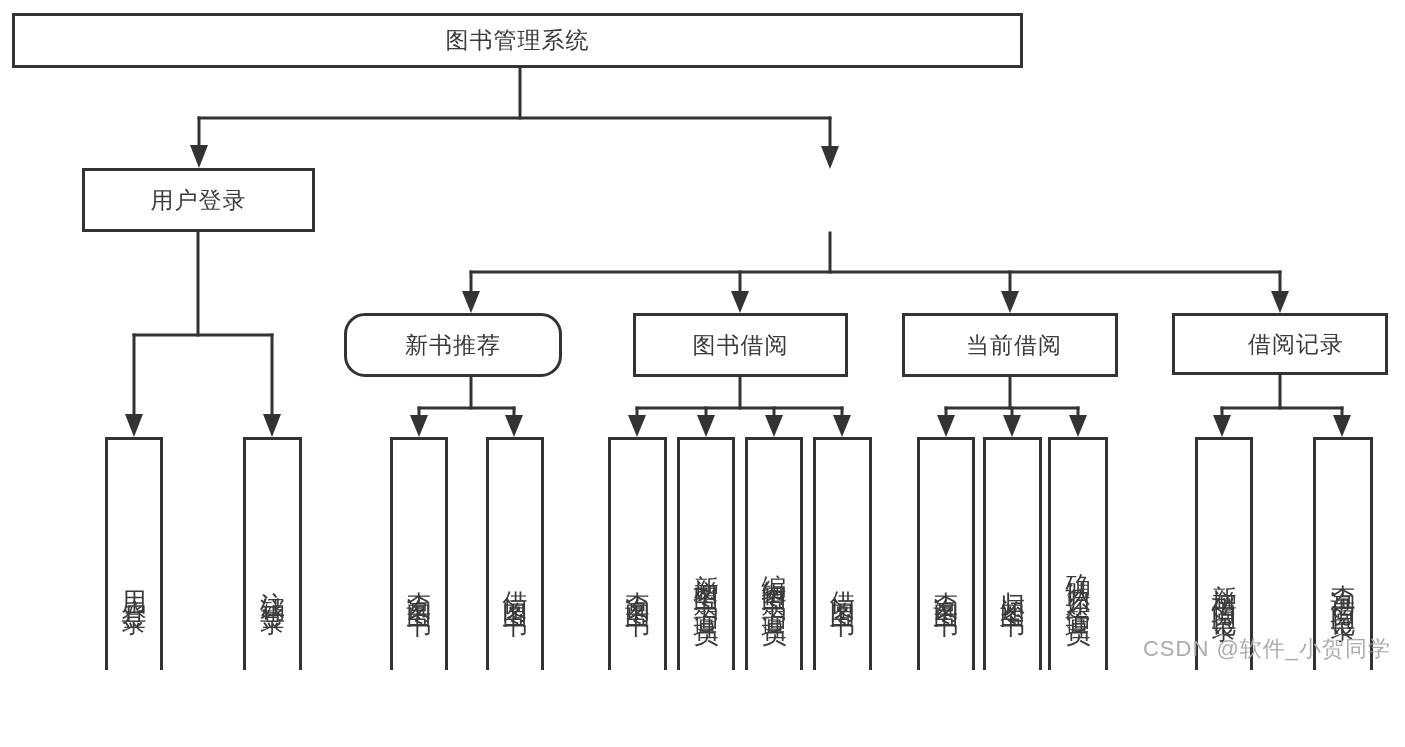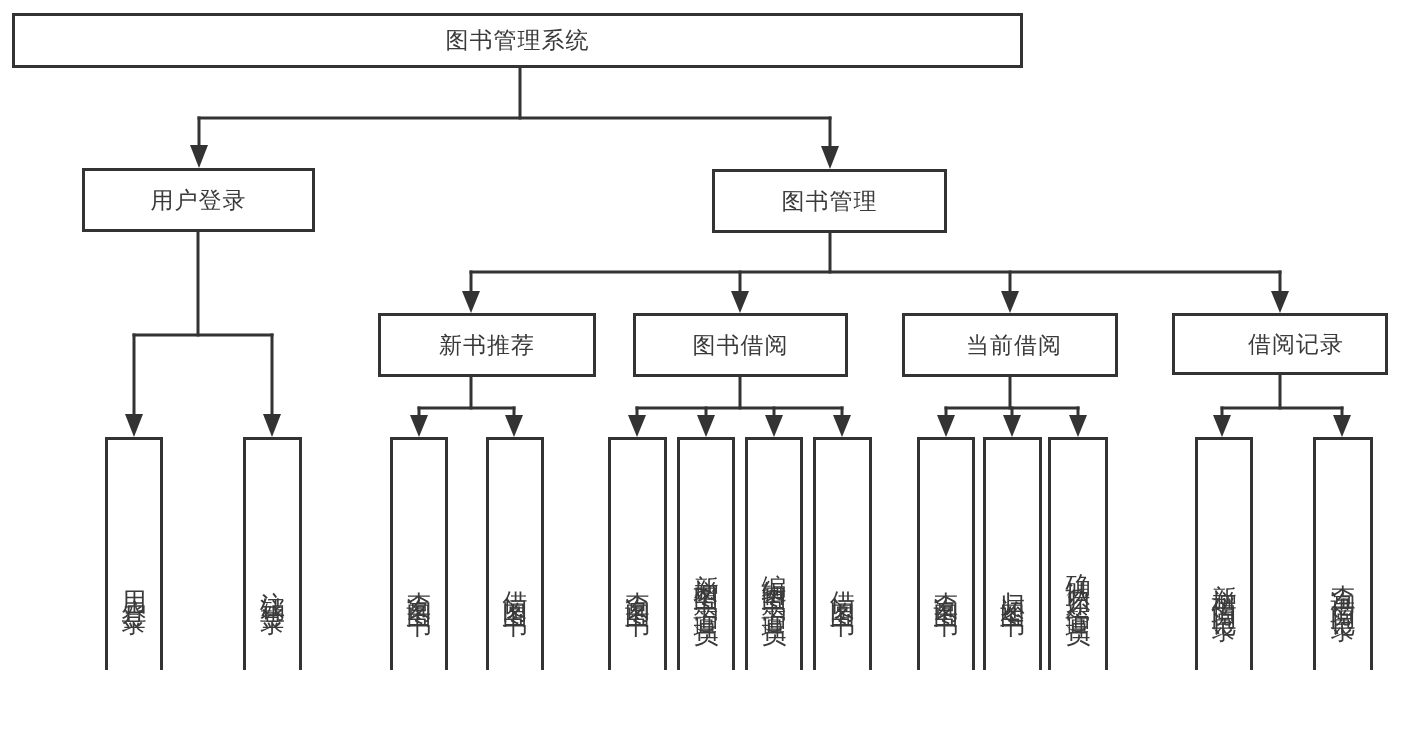--- a/index.html
+++ b/index.html
@@ -120,25 +120,22 @@
     </g>
   </svg>
 
   <div class="node hnode" style="left:12px; top:13px; width:1011px; height:55px;">
     <span>图书管理系统</span>
   </div>
 
   <div class="node hnode" style="left:82px; top:168px; width:233px; height:64px;">
     <span>用户登录</span>
   </div>
-  <div class="node hnode" style="left:712px; top:169px; width:235px; height:64px;">
-    <span>图书管理</span>
-  </div>
 
-  <div class="node hnode" style="left:378px; top:313px; width:218px; height:64px;">
+  <div class="node hnode" style="left:344px; top:313px; width:218px; height:64px;border-radius:21px;">
     <span>新书推荐</span>
   </div>
   <div class="node hnode" style="left:633px; top:313px; width:215px; height:64px;text-align:right;">
     <span>图书借阅</span>
   </div>
   <div class="node hnode" style="left:902px; top:313px; width:216px; height:64px;padding-left:8px;">
     <span>当前借阅</span>
   </div>
   <div class="node hnode" style="left:1172px; top:313px; width:216px; height:62px;padding-left:32px;">
     <span>借阅记录</span>
@@ -181,14 +178,15 @@
     <span>确认归还（管理员）</span>
   </div>
 
   <div class="node leaf" style="left:1195px; top:437px; width:58px; height:296px;">
     <span>新增借阅记录</span>
   </div>
   <div class="node leaf" style="left:1313px; top:437px; width:60px; height:296px;">
     <span>查询借阅记录</span>
   </div>
 
+  <div class="watermark">CSDN @软件_小贺同学</div>
 
 </div>
 
 </body></html>

